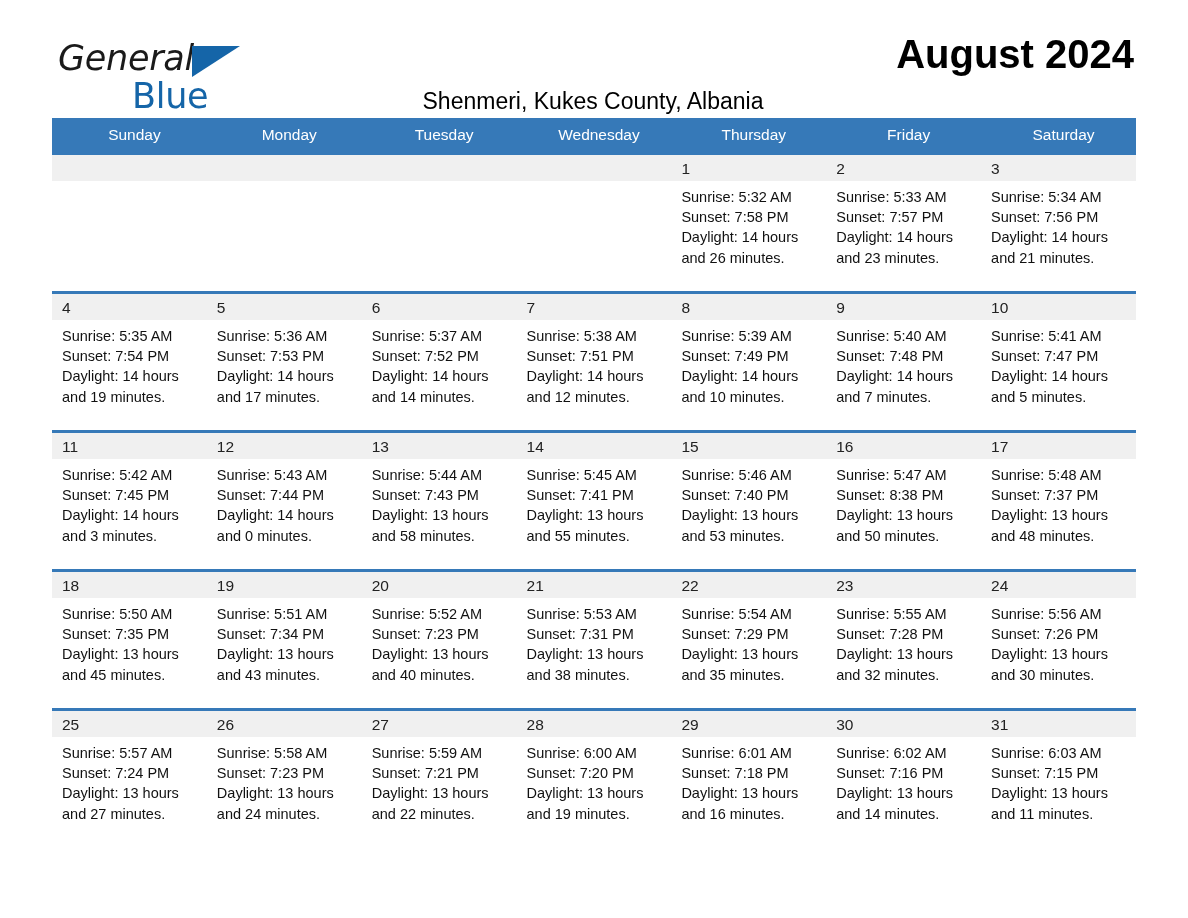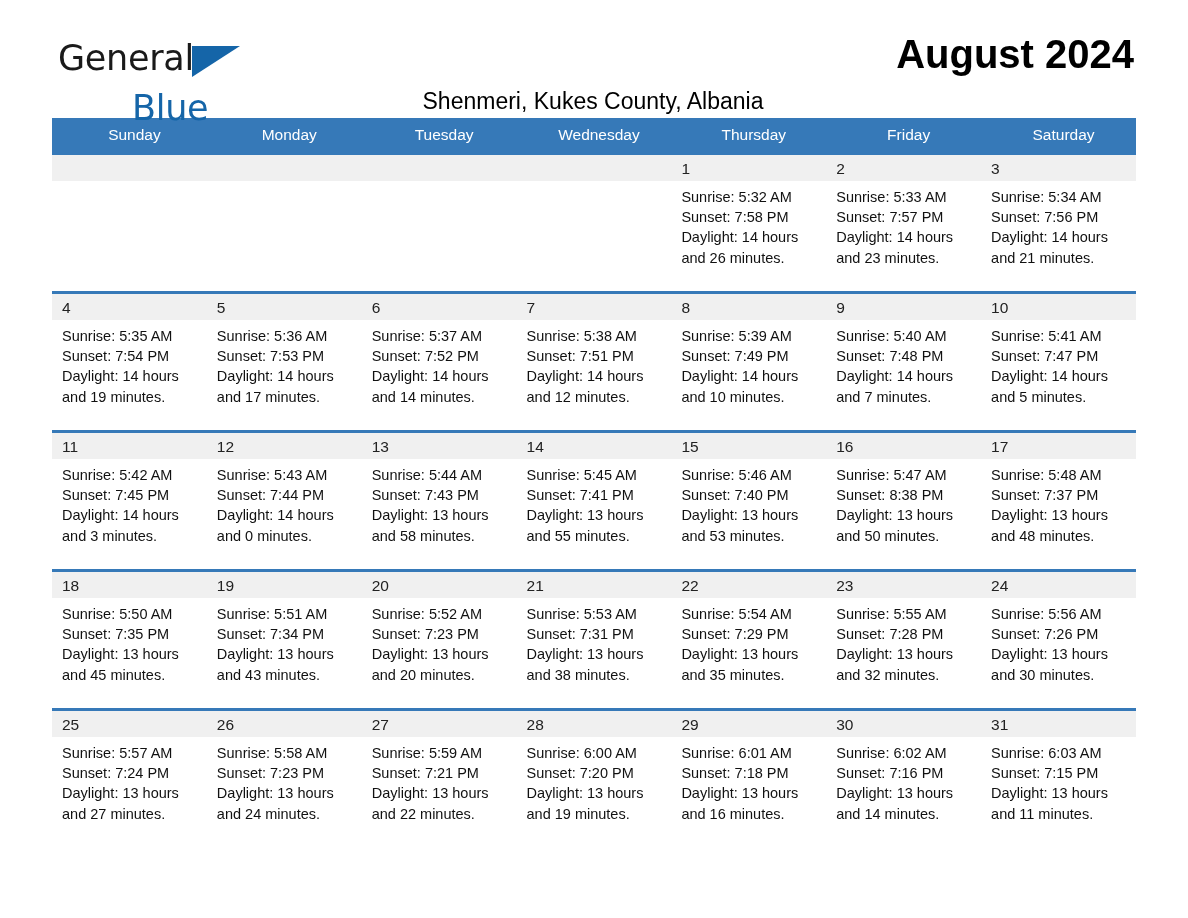--- a/index.html
+++ b/index.html
@@ -34,20 +34,21 @@
     left: 6px;
     top: 38px;
     width: 320px;
     height: 76px;
   }
   .logo-row1 {
     position: relative;
     height: 40px;
     line-height: 40px;
     white-space: nowrap;
+    font-style: italic;
   }
   .logo-general {
     font-size: 35px;
     color: #1a1a1a;
     letter-spacing: -0.3px;
     font-family: "DejaVu Sans", sans-serif;
     font-weight: 400;
   }
   .logo-triangle {
     display: inline-block;
@@ -55,21 +56,21 @@
     margin-left: -2px;
     margin-top: 8px;
     width: 0;
     height: 0;
     border-left: 48px solid #1565a8;
     border-bottom: 31px solid transparent;
   }
   .logo-blue {
     position: absolute;
     left: 74px;
-    top: 50px;
+    top: 38px;
     font-size: 35px;
     color: #1565a8;
     font-family: "DejaVu Sans", sans-serif;
     letter-spacing: -0.3px;
   }
 
   .title-block {
     text-align: right;
     padding-right: 2px;
   }
@@ -428,21 +429,21 @@
               </div>
             </div>
           </td>
           <td>
             <div class="cell">
               <div class="daynum-band">20</div>
               <div class="cell-body">
                 <div>Sunrise: 5:52 AM</div>
                 <div>Sunset: 7:23 PM</div>
                 <div>Daylight: 13 hours</div>
-                <div>and 20 minutes.</div>
+                <div>and 40 minutes.</div>
               </div>
             </div>
           </td>
           <td>
             <div class="cell">
               <div class="daynum-band">21</div>
               <div class="cell-body">
                 <div>Sunrise: 5:53 AM</div>
                 <div>Sunset: 7:31 PM</div>
                 <div>Daylight: 13 hours</div>

